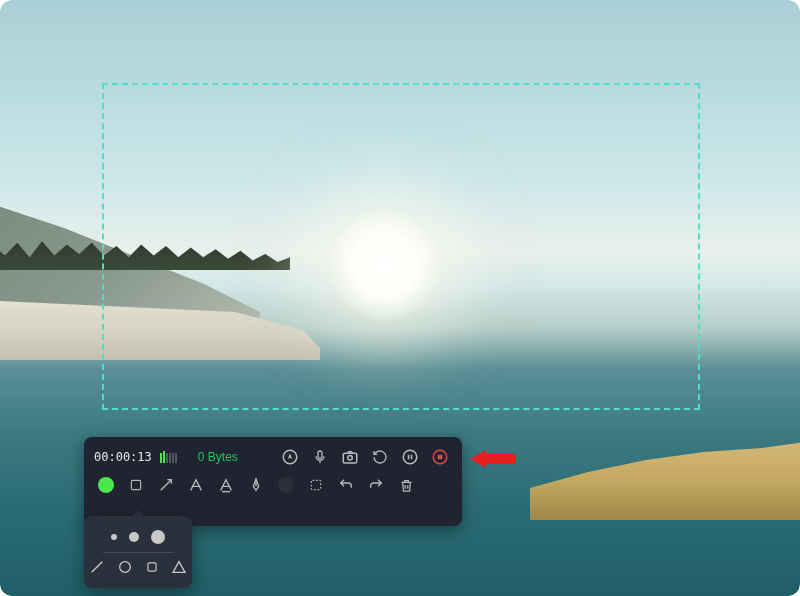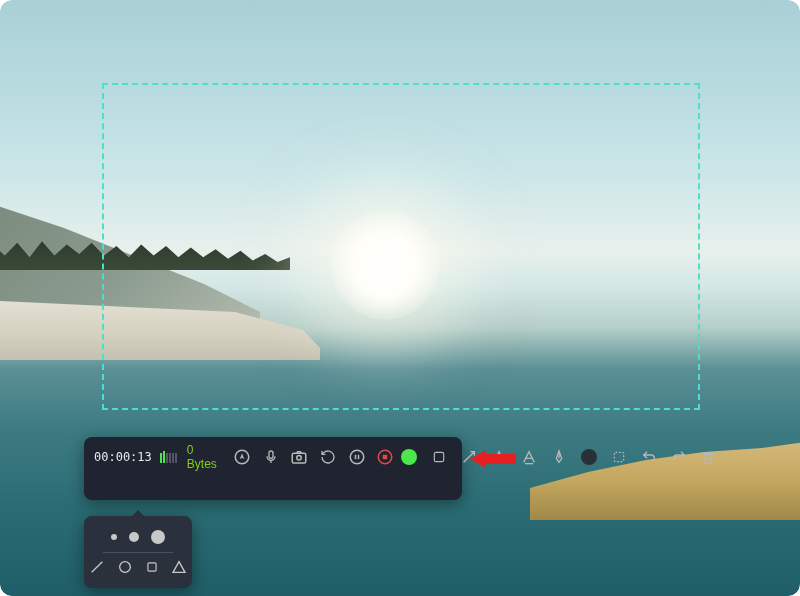--- a/index.html
+++ b/index.html
@@ -82,41 +82,41 @@
   width: 598px;
   height: 327px;
   border: 2px dashed #4de0c8;
   pointer-events: none;
 }
 .main-toolbar {
   position: absolute;
   left: 84px;
   top: 437px;
   width: 378px;
-  height: 63px;
+  height: 89px;
   background: #1f2430;
   border-radius: 8px;
   display: flex;
-  flex-direction: row;
+  flex-direction: column;
   padding: 6px 10px;
   color: #c8c8c8;
   box-shadow: 0 4px 16px rgba(0,0,0,0.4);
 }
 .toolbar-row {
   display: flex;
   align-items: center;
   height: 28px;
   gap: 6px;
 }
 .toolbar-row.top { justify-content: flex-start; }
 .timer { font-size: 12px; font-family: monospace; color: #e8e8e8; margin-right: 2px; }
 .level { display: flex; gap: 1px; align-items: flex-end; height: 12px; }
 .level-bar { width: 2px; background: #4ae84a; }
 .level-bar.dim { background: #556; }
-.filesize { font-size: 12px; color: #84cc16; margin-left: 4px; margin-right: auto; }
+.filesize { font-size: 12px; color: #22c55e; margin-left: 15px; margin-right: auto; }
 .tb-btn {
   width: 24px;
   height: 24px;
   display: flex;
   align-items: center;
   justify-content: center;
   cursor: pointer;
   color: #b8b8b8;
   border-radius: 4px;
 }

